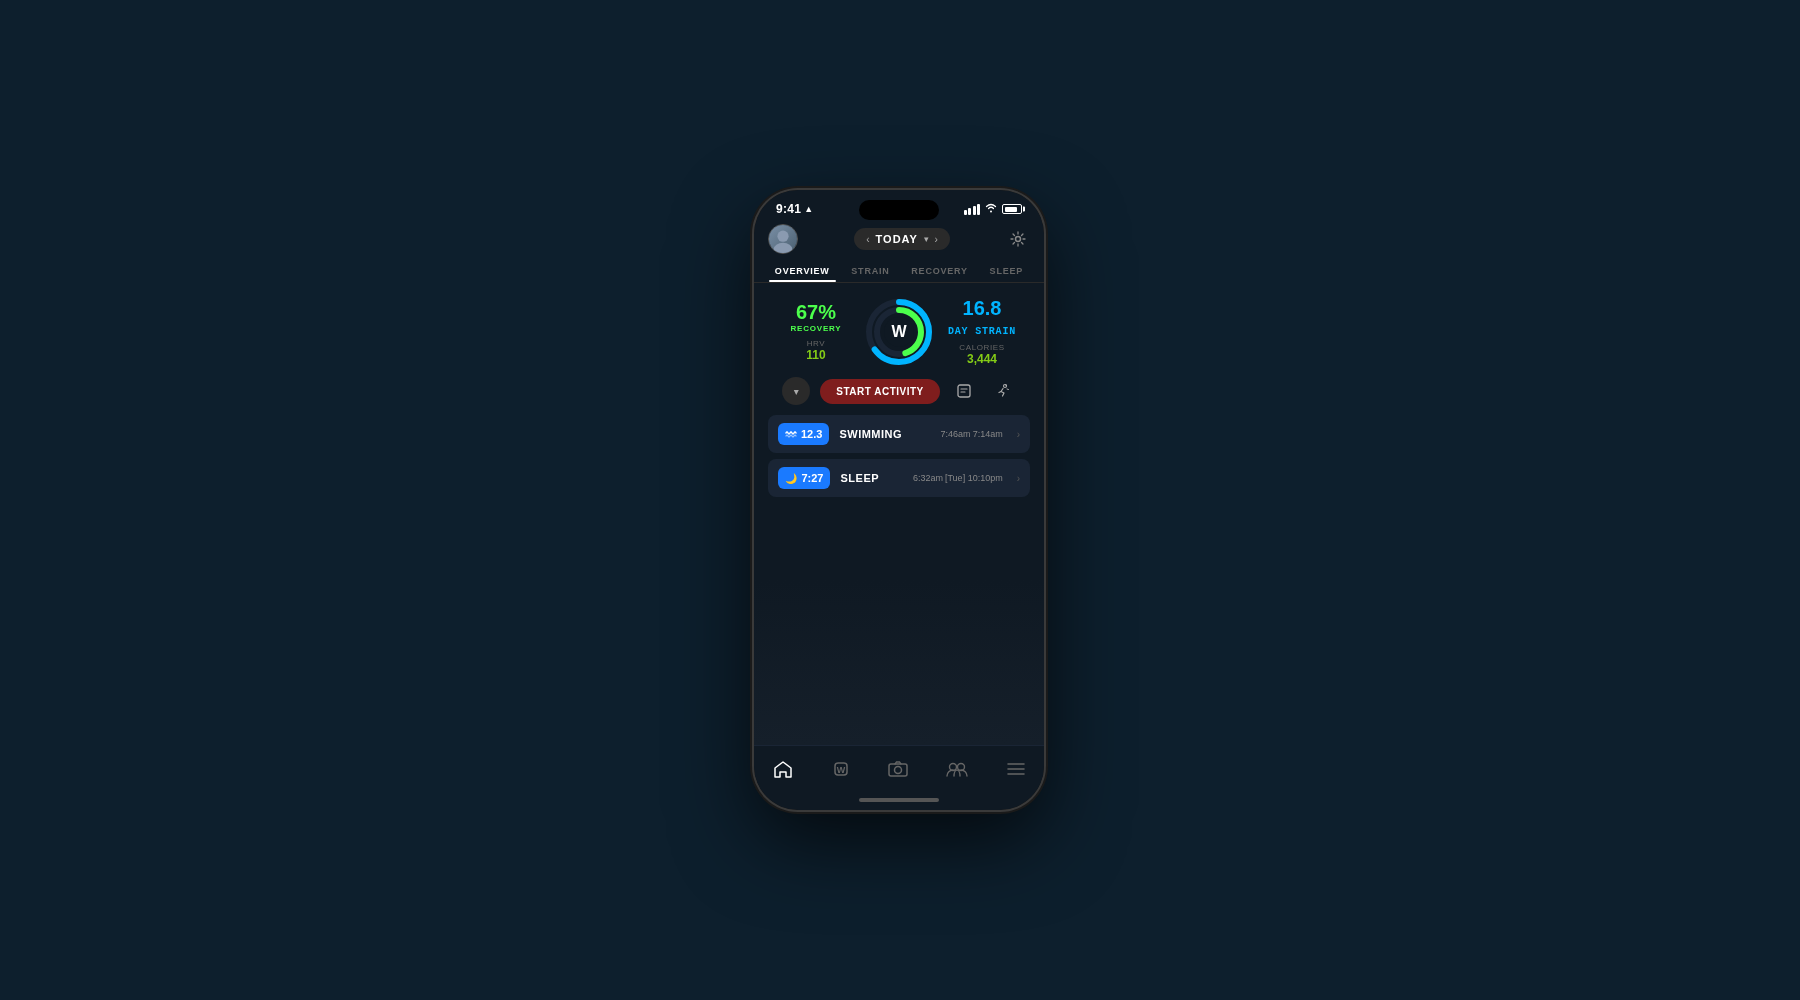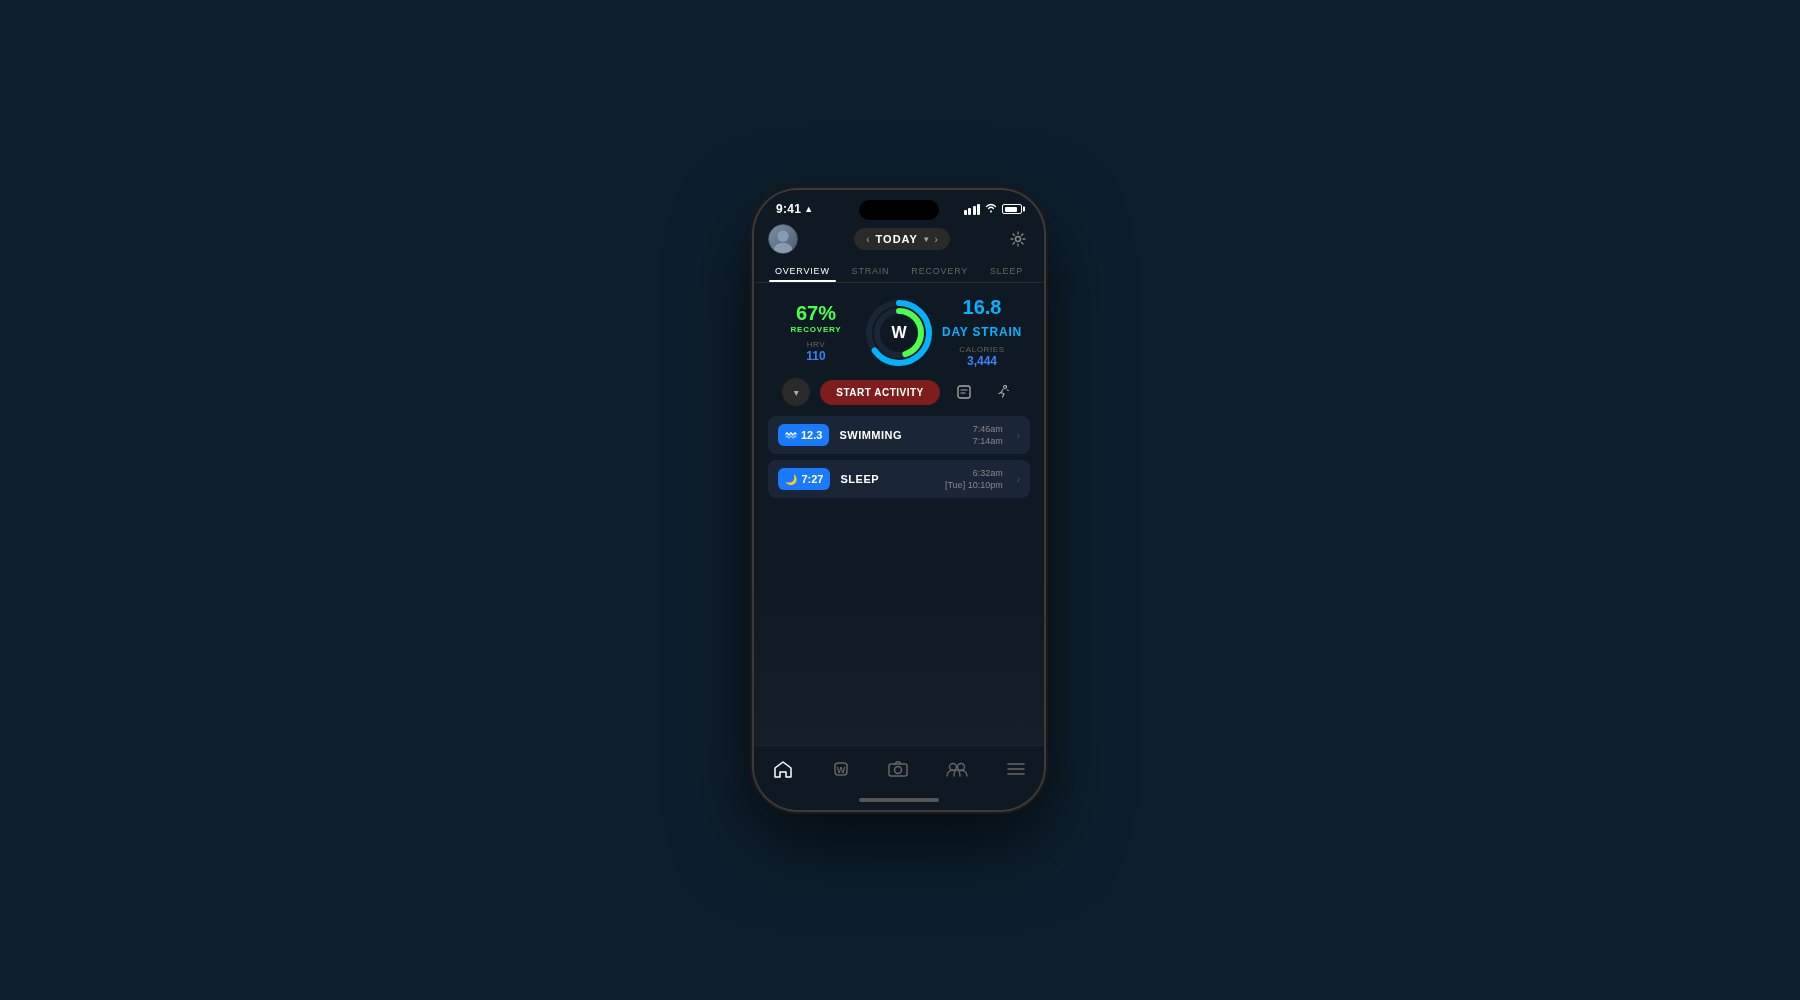--- a/index.html
+++ b/index.html
@@ -175,21 +175,21 @@
     .tabs {
       display: flex;
       justify-content: space-around;
       padding: 2px 10px 0;
       border-bottom: 1px solid #2a2a2a;
       flex-shrink: 0;
     }
 
     .tab {
       font-size: 9px;
-      font-weight: 400;
+      font-weight: 700;
       color: #666;
       padding: 4px 6px 6px;
       letter-spacing: 0.8px;
       cursor: pointer;
       position: relative;
     }
 
     .tab.active {
       color: #fff;
     }
@@ -242,36 +242,37 @@
     .metric-sub-label {
       font-size: 8px;
       color: #666;
       letter-spacing: 0.6px;
       margin-top: 6px;
     }
 
     .metric-sub-value {
       font-size: 12px;
       font-weight: 600;
-      color: #3b82f6;
+      color: #84cc16;
     }
 
     .metric-value-blue {
       font-size: 20px;
       font-weight: 700;
       color: #00b4ff;
       line-height: 1;
     }
 
     .metric-label-blue {
-      font-size: 12px;
+      font-size: 10px;
       font-weight: 600;
       color: #00b4ff;
       letter-spacing: 0.8px;
       margin-top: 8px;
+      font-family: Liberation Mono, monospace;
     }
 
     
     .ring-container {
       position: relative;
       width: 70px;
       height: 70px;
       flex-shrink: 0;
     }
 
@@ -381,21 +382,21 @@
       flex: 1;
       font-size: 11px;
       font-weight: 700;
       color: #fff;
       letter-spacing: 0.5px;
     }
 
     .activity-time {
       text-align: right;
       display: flex;
-      flex-direction: column;
+      flex-direction: row;
       gap: 2px;
     }
 
     .activity-time-text {
       font-size: 9px;
       color: #888;
     }
 
     .activity-arrow {
       color: #555;

